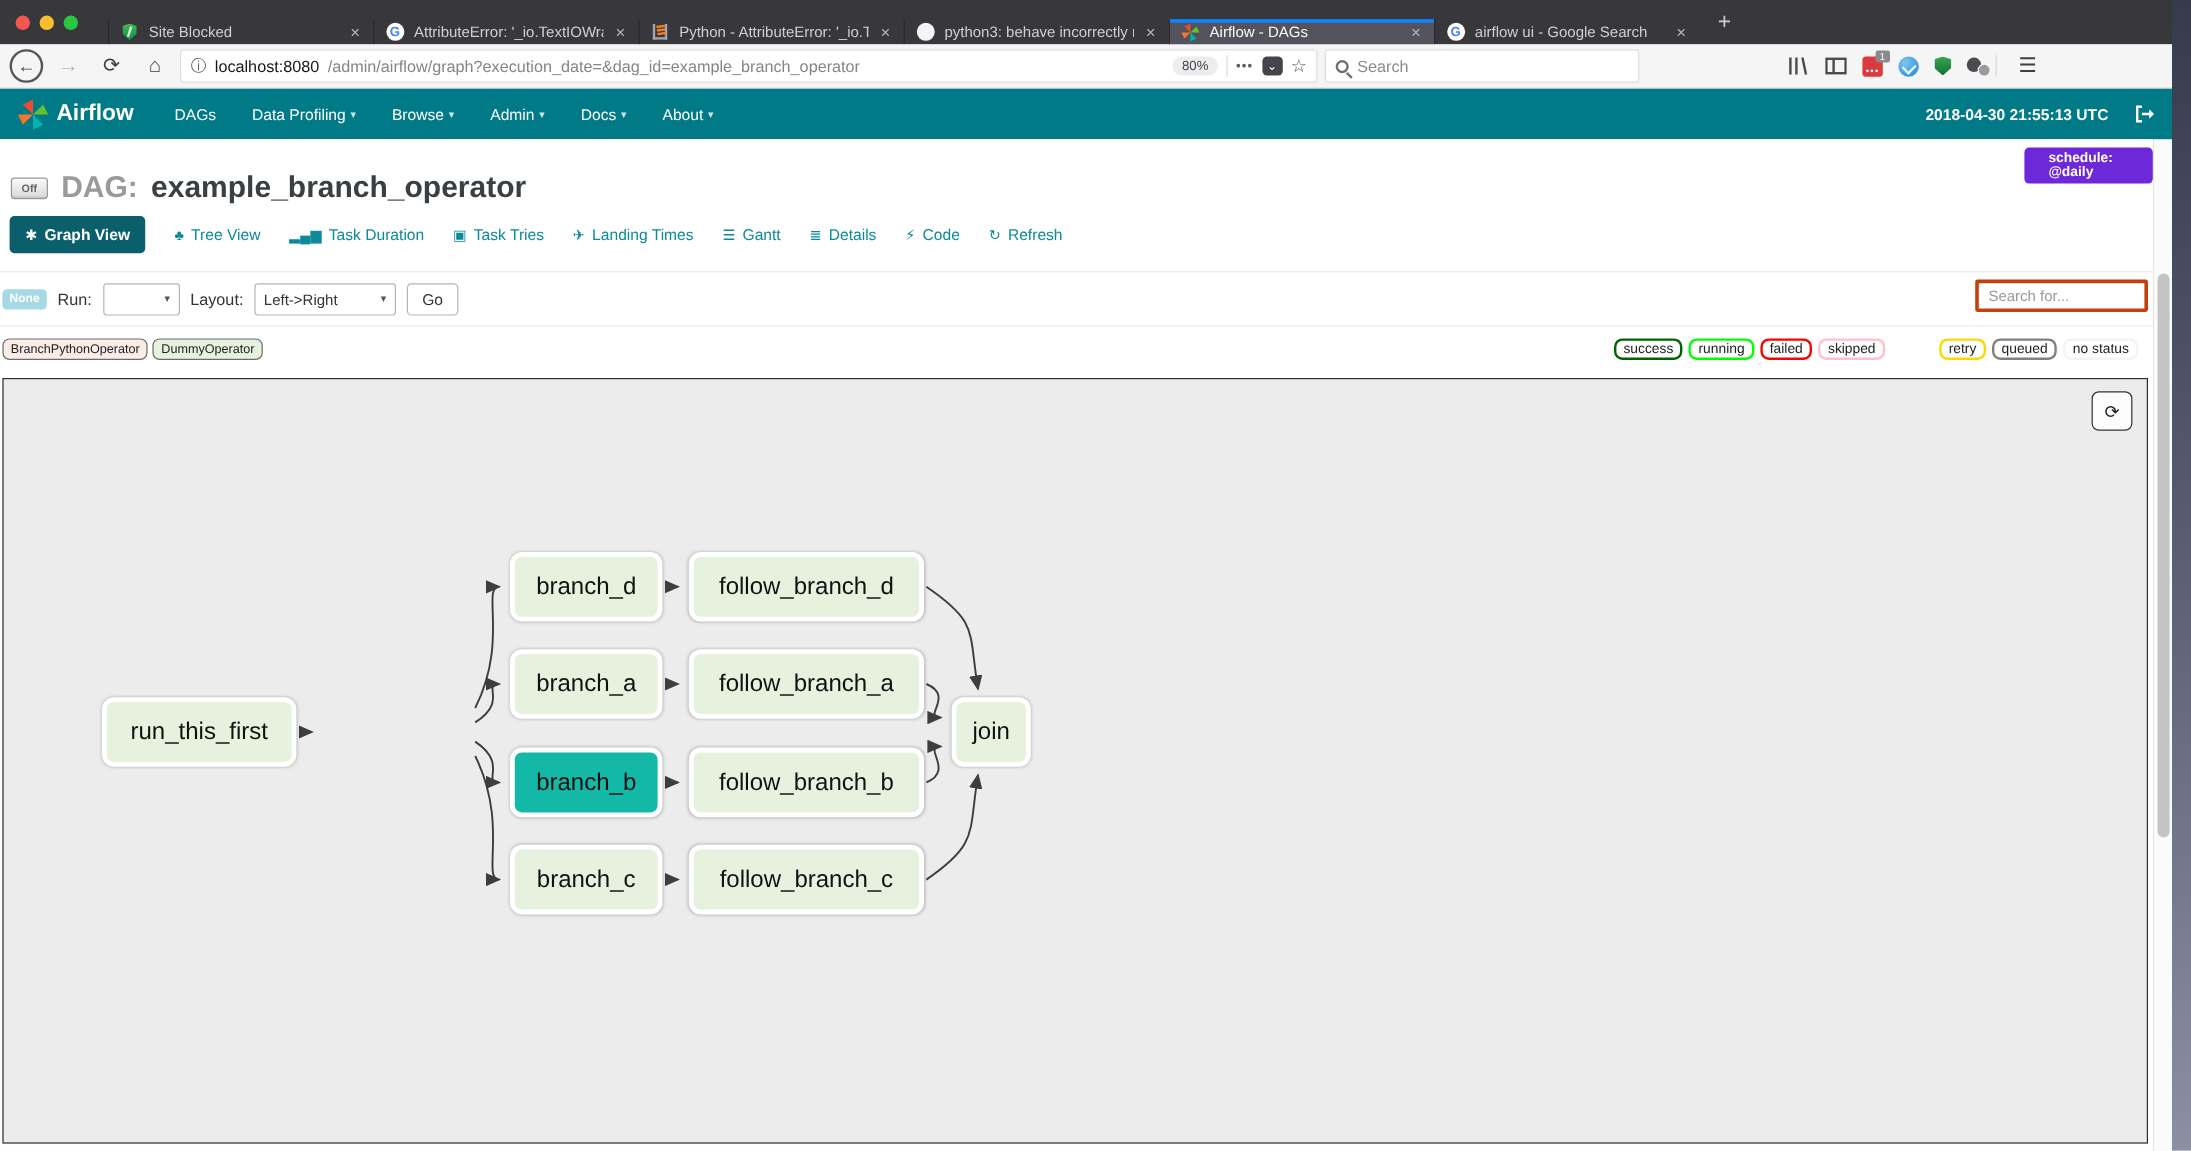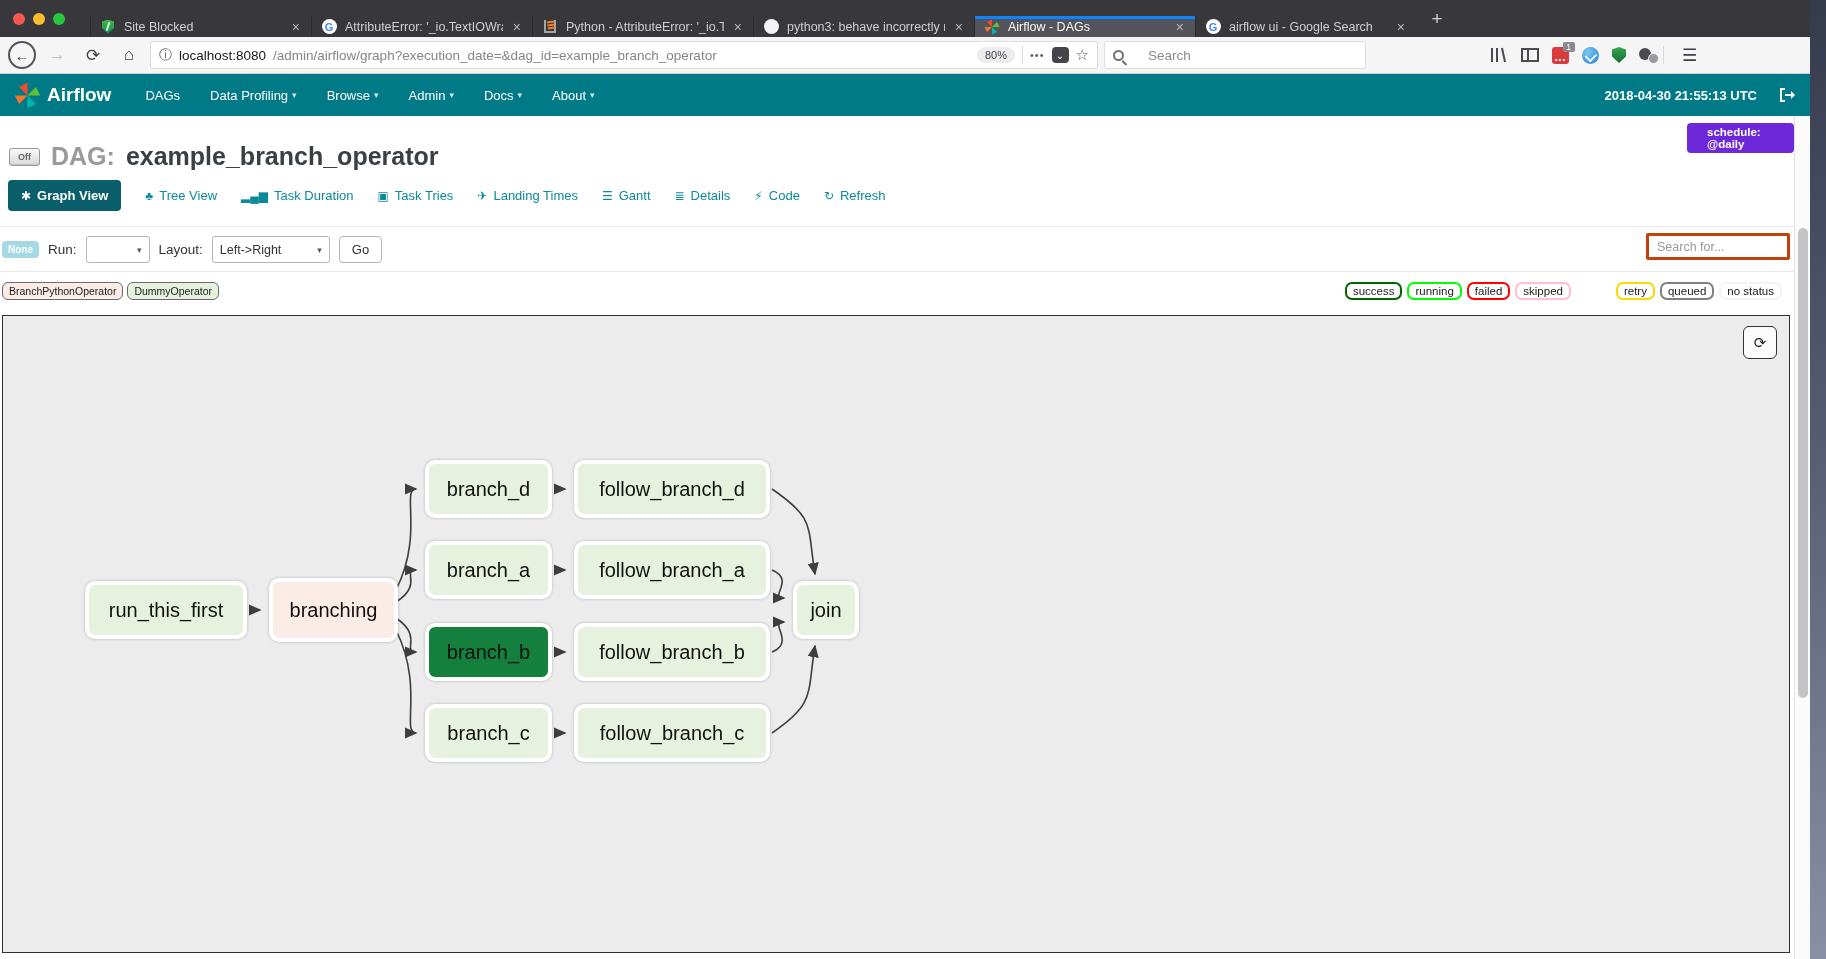--- a/index.html
+++ b/index.html
@@ -53,21 +53,21 @@
   .urlbar .info-i { color:#5a5a5f; font-size:13px; }
   .url-host { color:#17171a; }
   .url-path { color:#84848a; flex:1; overflow:hidden; white-space:nowrap; }
   .zoom-pill { background:#ededf0; border-radius:9px; color:#45454a; font-size:11px; padding:2px 8px; flex:none; }
   .vsep { width:1px; height:18px; background:#d9d9dc; flex:none; }
   .dots { color:#5a5a5f; font-size:11px; letter-spacing:1px; flex:none; }
   .pocket-btn { width:17px; height:16px; background:#44444a; border-radius:4px; color:#fff; font-size:10px;
                 display:flex; align-items:center; justify-content:center; flex:none; }
   .star { color:#5a5a5f; font-size:15px; flex:none; }
   .searchbar { width:262px; height:28px; background:#fff; border:1px solid #dedee1; border-radius:3px;
-               display:flex; align-items:center; padding:0 8px; gap:24px; }
+               display:flex; align-items:center; padding:0 8px; gap:7px; }
   .searchbar input { border:none; outline:none; font-size:13.5px; width:200px; background:transparent;
                      font-family:inherit; color:#333; }
   .searchbar input::placeholder { color:#8a8a90; }
   .mag { width:11px; height:11px; border:2px solid #707076; border-radius:50%; position:relative; flex:none; }
   .mag::after { content:""; position:absolute; left:8px; top:8px; width:6px; height:2px; background:#707076;
                 transform:rotate(45deg); transform-origin:0 0; }
   .ext-cluster { display:flex; align-items:center; gap:13px; margin-left:118px; }
   .icon-lib { width:18px; height:16px; }
   .icon-side { width:18px; height:16px; }
   .ext-red { width:17px; height:17px; background:#d93b3f; border-radius:3px; position:relative;
@@ -419,26 +419,25 @@
           <path d="M552,254 L562,254" fill="none" stroke="#3e3e3e" stroke-width="1.6" marker-end="url(#arw)"></path>
           <path d="M552,336 L562,336" fill="none" stroke="#3e3e3e" stroke-width="1.6" marker-end="url(#arw)"></path>
           <path d="M552,417 L562,417" fill="none" stroke="#3e3e3e" stroke-width="1.6" marker-end="url(#arw)"></path>
           <path d="M769,173 C813,203 804,210 812,258" fill="none" stroke="#3e3e3e" stroke-width="1.6" marker-end="url(#arw)"></path>
           <path d="M769,254 C793,264 765,282 781,282" fill="none" stroke="#3e3e3e" stroke-width="1.6" marker-end="url(#arw)"></path>
           <path d="M769,336 C793,326 765,306 781,306" fill="none" stroke="#3e3e3e" stroke-width="1.6" marker-end="url(#arw)"></path>
           <path d="M769,417 C813,387 804,378 812,330" fill="none" stroke="#3e3e3e" stroke-width="1.6" marker-end="url(#arw)"></path>
         </svg>
     <span class="graph-refresh">⟳</span>
   <div class="node" style="left: 82px; top: 265px; width: 162px; height: 58px; background: rgb(231, 242, 222);">run_this_first</div>
-        <div class="node" style="left: 266px; top: 262px; width: 129px; height: 64px; background: rgb(252, 236, 231);">branching</div>
         <div class="node" style="left: 422px; top: 144px; width: 127px; height: 58px; background: rgb(231, 242, 222);">branch_d</div>
         <div class="node" style="left: 571px; top: 144px; width: 196px; height: 58px; background: rgb(231, 242, 222);">follow_branch_d</div>
         <div class="node" style="left: 422px; top: 225px; width: 127px; height: 58px; background: rgb(231, 242, 222);">branch_a</div>
         <div class="node" style="left: 571px; top: 225px; width: 196px; height: 58px; background: rgb(231, 242, 222);">follow_branch_a</div>
-        <div class="node" style="left: 422px; top: 307px; width: 127px; height: 58px; background: #15803d;">branch_b</div>
+        <div class="node" style="left: 422px; top: 307px; width: 127px; height: 58px; background: #14b8a6;">branch_b</div>
         <div class="node" style="left: 571px; top: 307px; width: 196px; height: 58px; background: rgb(231, 242, 222);">follow_branch_b</div>
         <div class="node" style="left: 422px; top: 388px; width: 127px; height: 58px; background: rgb(231, 242, 222);">branch_c</div>
         <div class="node" style="left: 571px; top: 388px; width: 196px; height: 58px; background: rgb(231, 242, 222);">follow_branch_c</div>
         <div class="node" style="left: 790px; top: 265px; width: 66px; height: 58px; background: rgb(231, 242, 222);">join</div>
       </div>
 </div>
 
 </div>
 
 </body></html>

